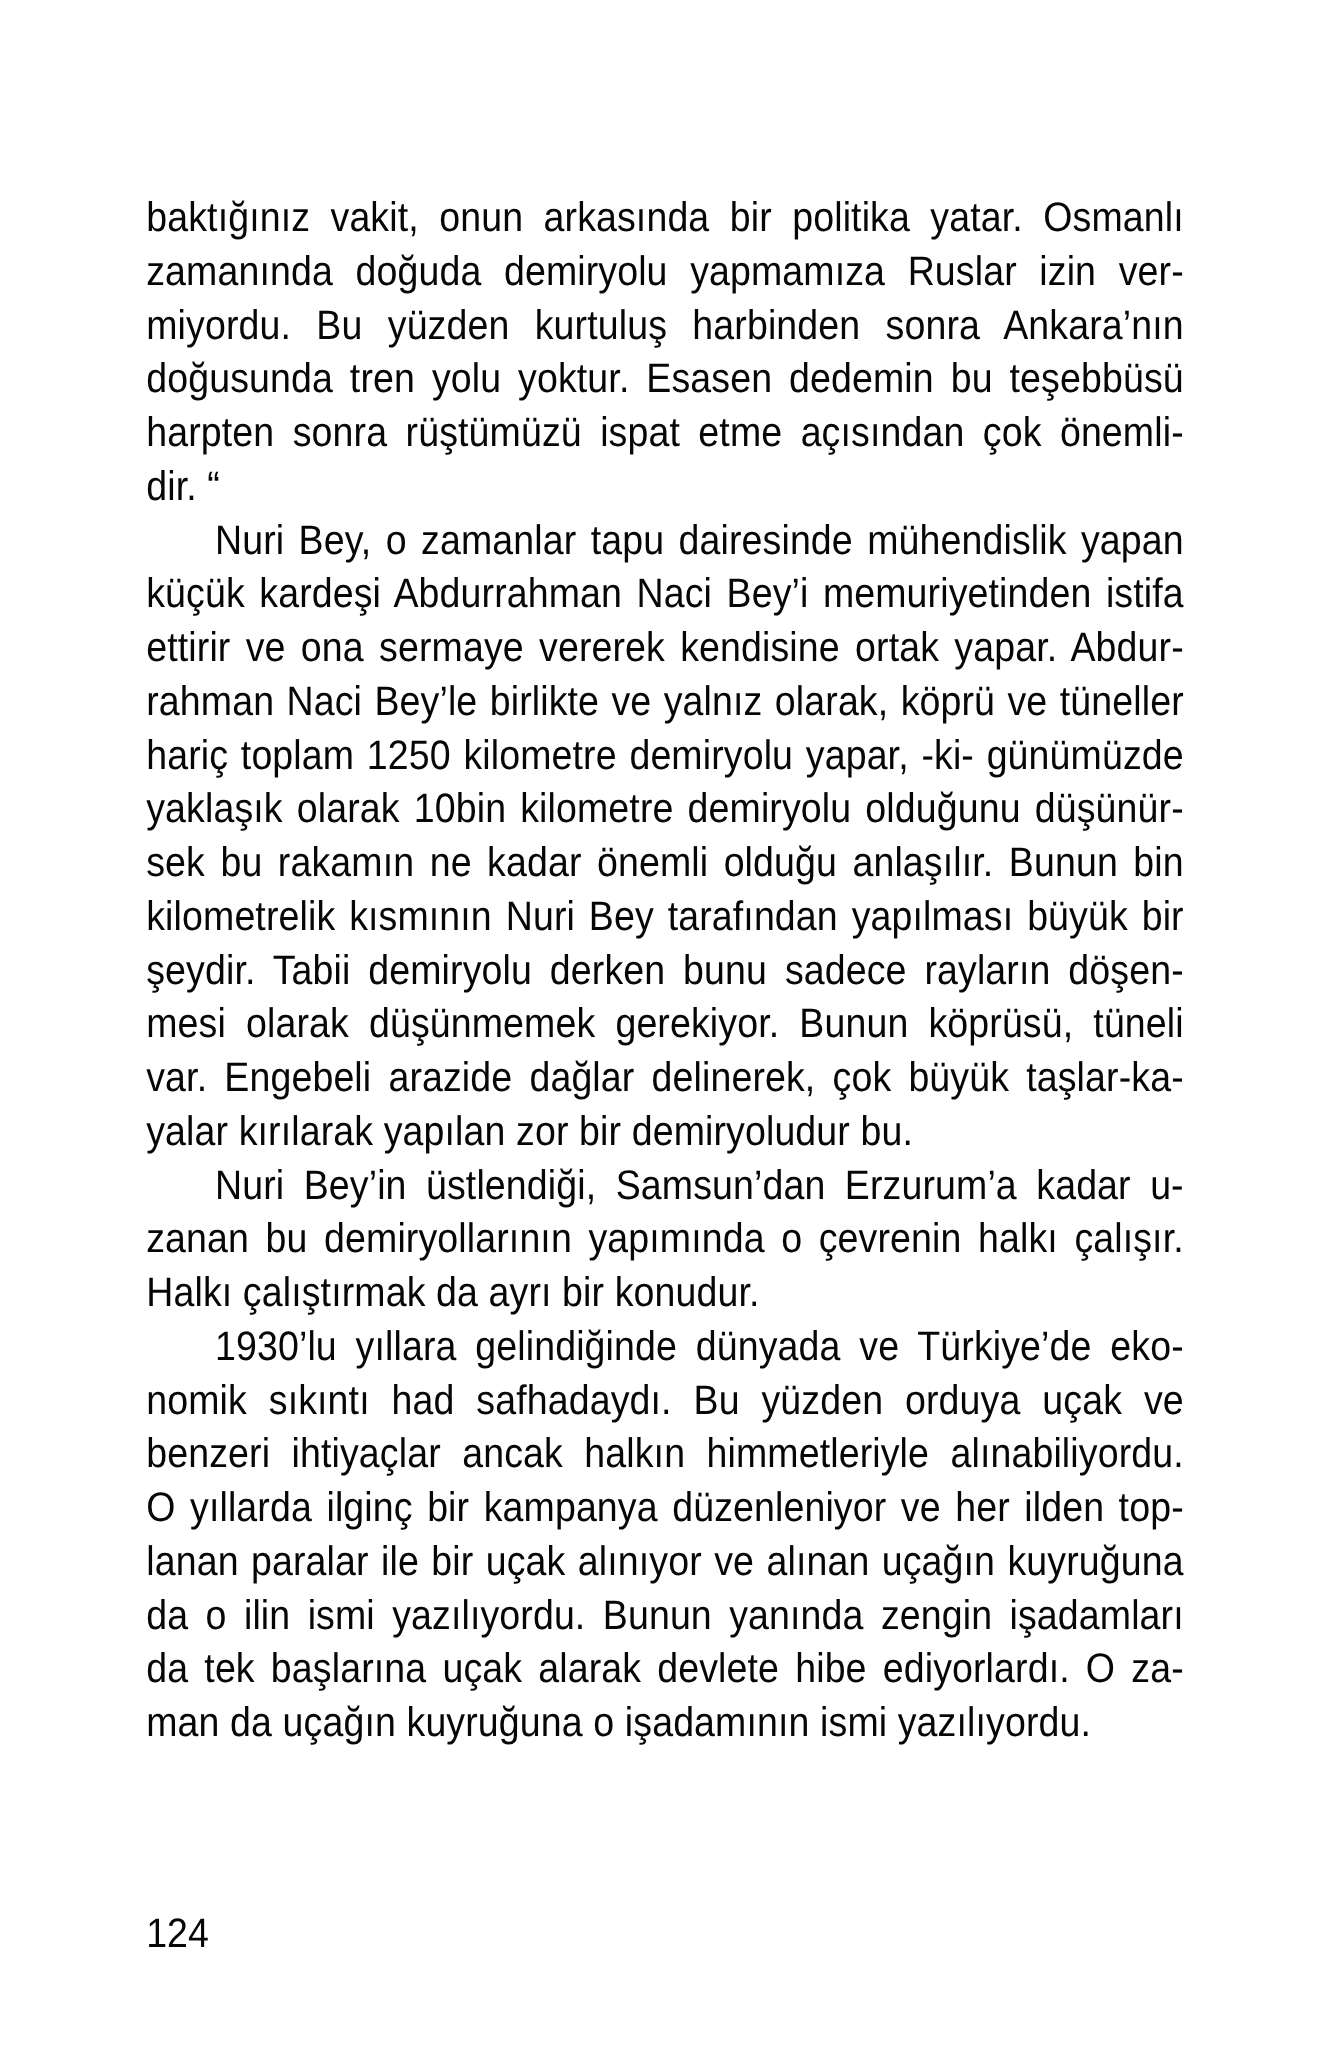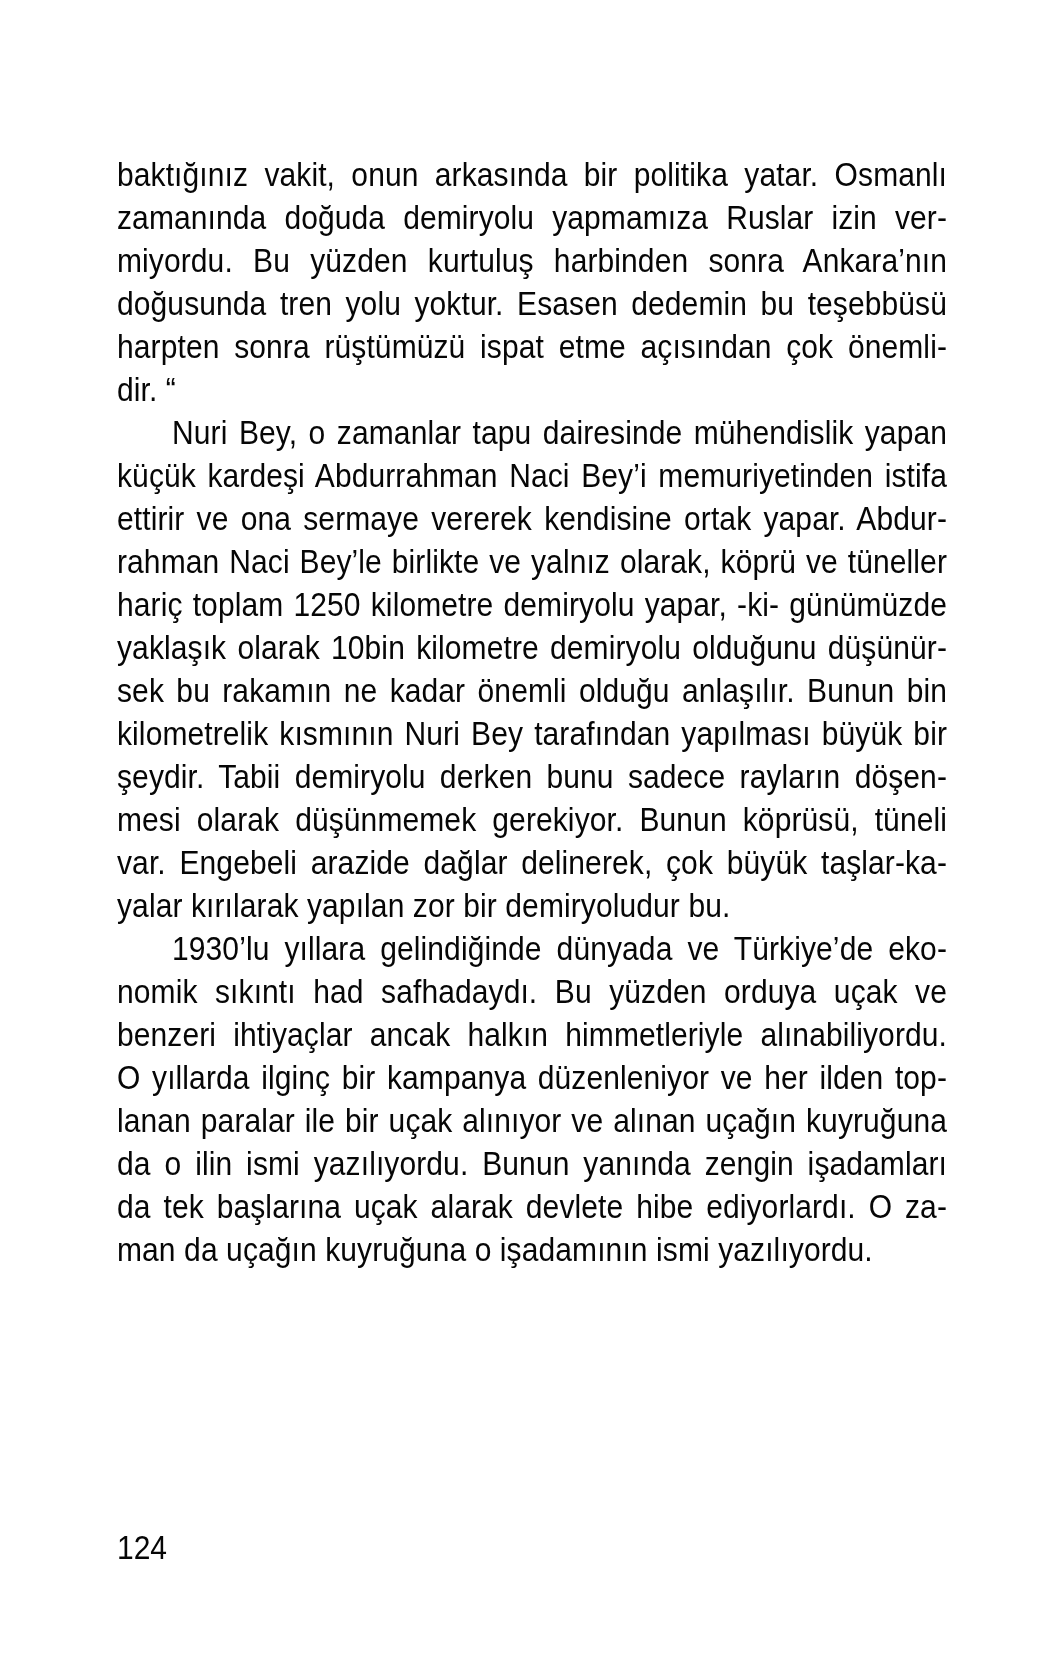--- a/index.html
+++ b/index.html
@@ -75,20 +75,25 @@
     <div class="line">hariç toplam 1250 kilometre demiryolu yapar, -ki- günümüzde</div>
     <div class="line">yaklaşık olarak 10bin kilometre demiryolu olduğunu düşünür-</div>
     <div class="line">sek bu rakamın ne kadar önemli olduğu anlaşılır. Bunun bin</div>
     <div class="line">kilometrelik kısmının Nuri Bey tarafından yapılması büyük bir</div>
     <div class="line">şeydir. Tabii demiryolu derken bunu sadece rayların döşen-</div>
     <div class="line">mesi olarak düşünmemek gerekiyor. Bunun köprüsü, tüneli</div>
     <div class="line">var. Engebeli arazide dağlar delinerek, çok büyük taşlar-ka-</div>
     <div class="line end">yalar kırılarak yapılan zor bir demiryoludur bu.</div>
   </div>
 
+  <div class="para">
+    <div class="line ind">Nuri Bey’in üstlendiği, Samsun’dan Erzurum’a kadar u-</div>
+    <div class="line">zanan bu demiryollarının yapımında o çevrenin halkı çalışır.</div>
+    <div class="line end">Halkı çalıştırmak da ayrı bir konudur.</div>
+  </div>
 
   <div class="para">
     <div class="line ind">1930’lu yıllara gelindiğinde dünyada ve Türkiye’de eko-</div>
     <div class="line">nomik sıkıntı had safhadaydı. Bu yüzden orduya uçak ve</div>
     <div class="line">benzeri ihtiyaçlar ancak halkın himmetleriyle alınabiliyordu.</div>
     <div class="line">O yıllarda ilginç bir kampanya düzenleniyor ve her ilden top-</div>
     <div class="line">lanan paralar ile bir uçak alınıyor ve alınan uçağın kuyruğuna</div>
     <div class="line">da o ilin ismi yazılıyordu. Bunun yanında zengin işadamları</div>
     <div class="line">da tek başlarına uçak alarak devlete hibe ediyorlardı. O za-</div>
     <div class="line end">man da uçağın kuyruğuna o işadamının ismi yazılıyordu.</div>

